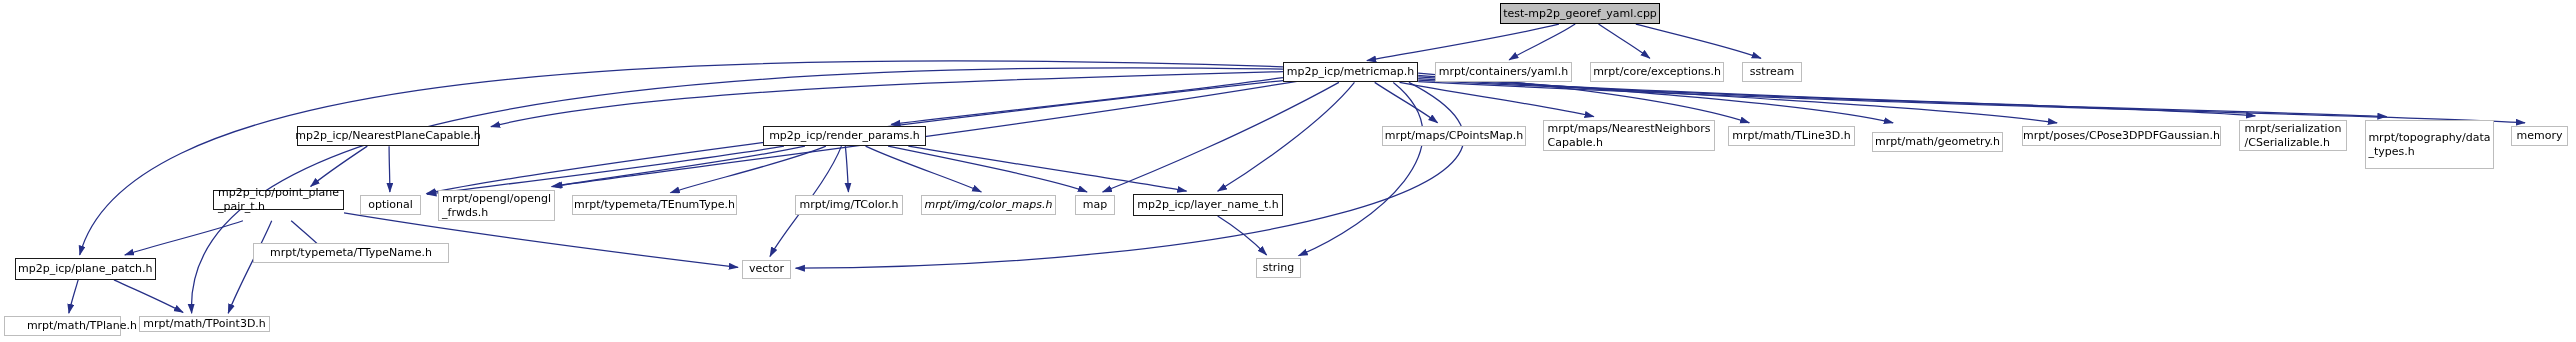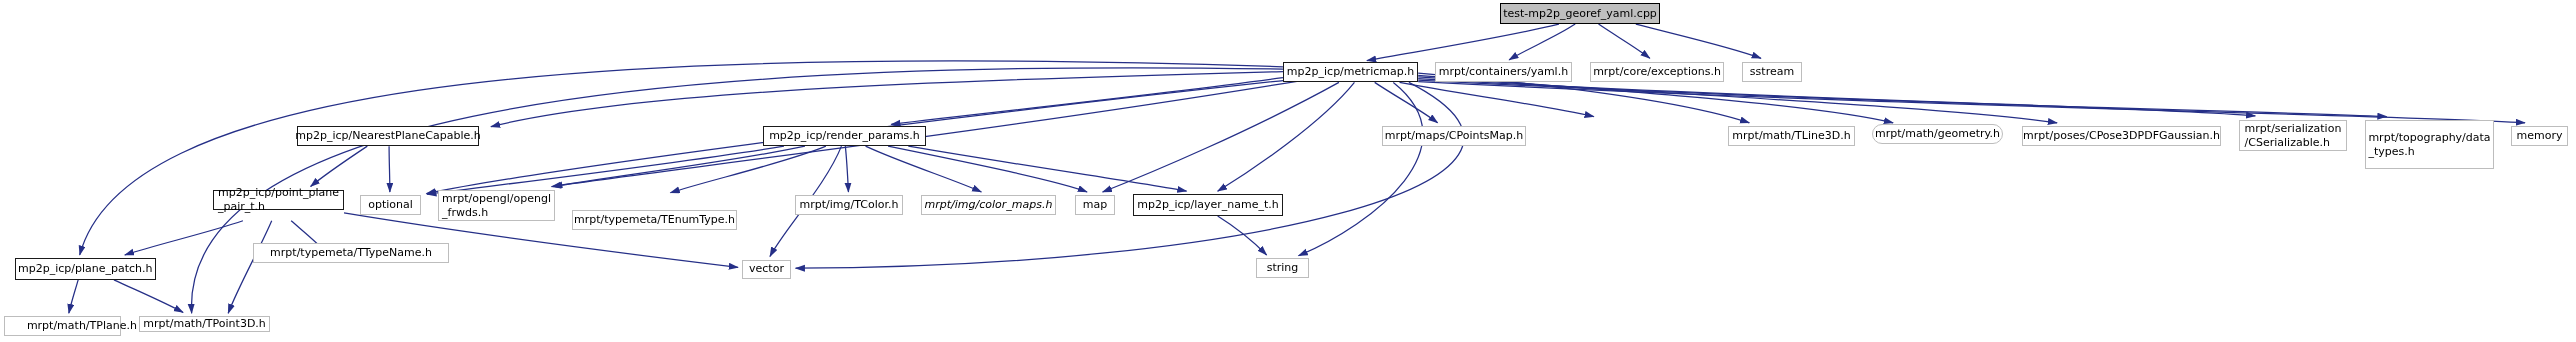--- a/index.html
+++ b/index.html
@@ -81,39 +81,41 @@
   </svg>
   <div id="nodes">
       <div class="node current" style="left: 1500px; top: 3.1px; width: 160px; height: 21px;">test-mp2p_georef_yaml.cpp</div>
       <div class="node doc" style="left: 1283px; top: 62px; width: 135px; height: 20px;">mp2p_icp/metricmap.h</div>
       <div class="node ext" style="left: 1435px; top: 62px; width: 137px; height: 20px;">mrpt/containers/yaml.h</div>
       <div class="node ext" style="left: 1590px; top: 62px; width: 134px; height: 20px;">mrpt/core/exceptions.h</div>
       <div class="node ext" style="left: 1742px; top: 62px; width: 60px; height: 20px;">sstream</div>
       <div class="node doc" style="left: 297px; top: 126px; width: 182px; height: 20px;">mp2p_icp/NearestPlaneCapable.h</div>
       <div class="node doc" style="left: 763px; top: 126px; width: 163px; height: 20px;">mp2p_icp/render_params.h</div>
       <div class="node ext" style="left: 1382px; top: 126px; width: 144px; height: 20px;">mrpt/maps/CPointsMap.h</div>
+      <div class="node ext" style="left: 1543px; top: 120px; width: 172px; height: 31px;">mrpt/maps/NearestNeighbors
+Capable.h</div>
       <div class="node ext" style="left: 1728px; top: 126px; width: 127px; height: 20px;">mrpt/math/TLine3D.h</div>
-      <div class="node ext" style="left: 1872px; top: 124px; width: 131px; height: 20px; border-radius: 10px;">mrpt/math/geometry.h</div>
+      <div class="node ext" style="left: 1872px; top: 132px; width: 131px; height: 20px;">mrpt/math/geometry.h</div>
       <div class="node ext" style="left: 2022px; top: 126px; width: 199px; height: 20px;">mrpt/poses/CPose3DPDFGaussian.h</div>
       <div class="node ext" style="left: 2239px; top: 120px; width: 108px; height: 31px;">mrpt/serialization
 /CSerializable.h</div>
       <div class="node ext" style="left: 2365px; top: 120px; width: 129px; height: 49px;">mrpt/topography/data
 _types.h</div>
       <div class="node ext" style="left: 2511px; top: 126px; width: 57px; height: 20px;">memory</div>
       <div class="node doc" style="left: 213px; top: 190px; width: 131px; height: 20px;">mp2p_icp/point_plane
 _pair_t.h</div>
       <div class="node ext" style="left: 360px; top: 195px; width: 61px; height: 20px;">optional</div>
       <div class="node ext" style="left: 438px; top: 190px; width: 117px; height: 31px;">mrpt/opengl/opengl
 _frwds.h</div>
-      <div class="node ext" style="left: 572px; top: 210px; width: 165px; height: 20px;">mrpt/typemeta/TEnumType.h</div>
+      <div class="node ext" style="left: 572px; top: 195px; width: 165px; height: 20px;">mrpt/typemeta/TEnumType.h</div>
       <div class="node ext" style="left: 795px; top: 195px; width: 108px; height: 20px;">mrpt/img/TColor.h</div>
       <div class="node ext" style="left: 921px; top: 195px; width: 135px; height: 20px; font-style: italic;">mrpt/img/color_maps.h</div>
       <div class="node ext" style="left: 1075px; top: 195px; width: 40px; height: 20px;">map</div>
       <div class="node doc" style="left: 1133px; top: 194px; width: 150px; height: 22px;">mp2p_icp/layer_name_t.h</div>
       <div class="node doc" style="left: 14.8px; top: 258px; width: 141px; height: 22px;">mp2p_icp/plane_patch.h</div>
       <div class="node ext" style="left: 253px; top: 243px; width: 196px; height: 20px;">mrpt/typemeta/TTypeName.h</div>
       <div class="node ext" style="left: 742px; top: 260px; width: 49px; height: 18.7px;">vector</div>
-      <div class="node ext" style="left: 1256px; top: 258px; width: 53px; height: 20px;">string</div>
+      <div class="node ext" style="left: 1256px; top: 258px; width: 45px; height: 20px;">string</div>
       <div class="node ext" style="left: 3.9px; top: 316px; width: 117px; height: 20px; padding-left: 39px;">mrpt/math/TPlane.h</div>
       <div class="node ext" style="left: 139px; top: 316px; width: 131px; height: 16px;">mrpt/math/TPoint3D.h</div>
     </div>
 </div>
 
 
 </body></html>

